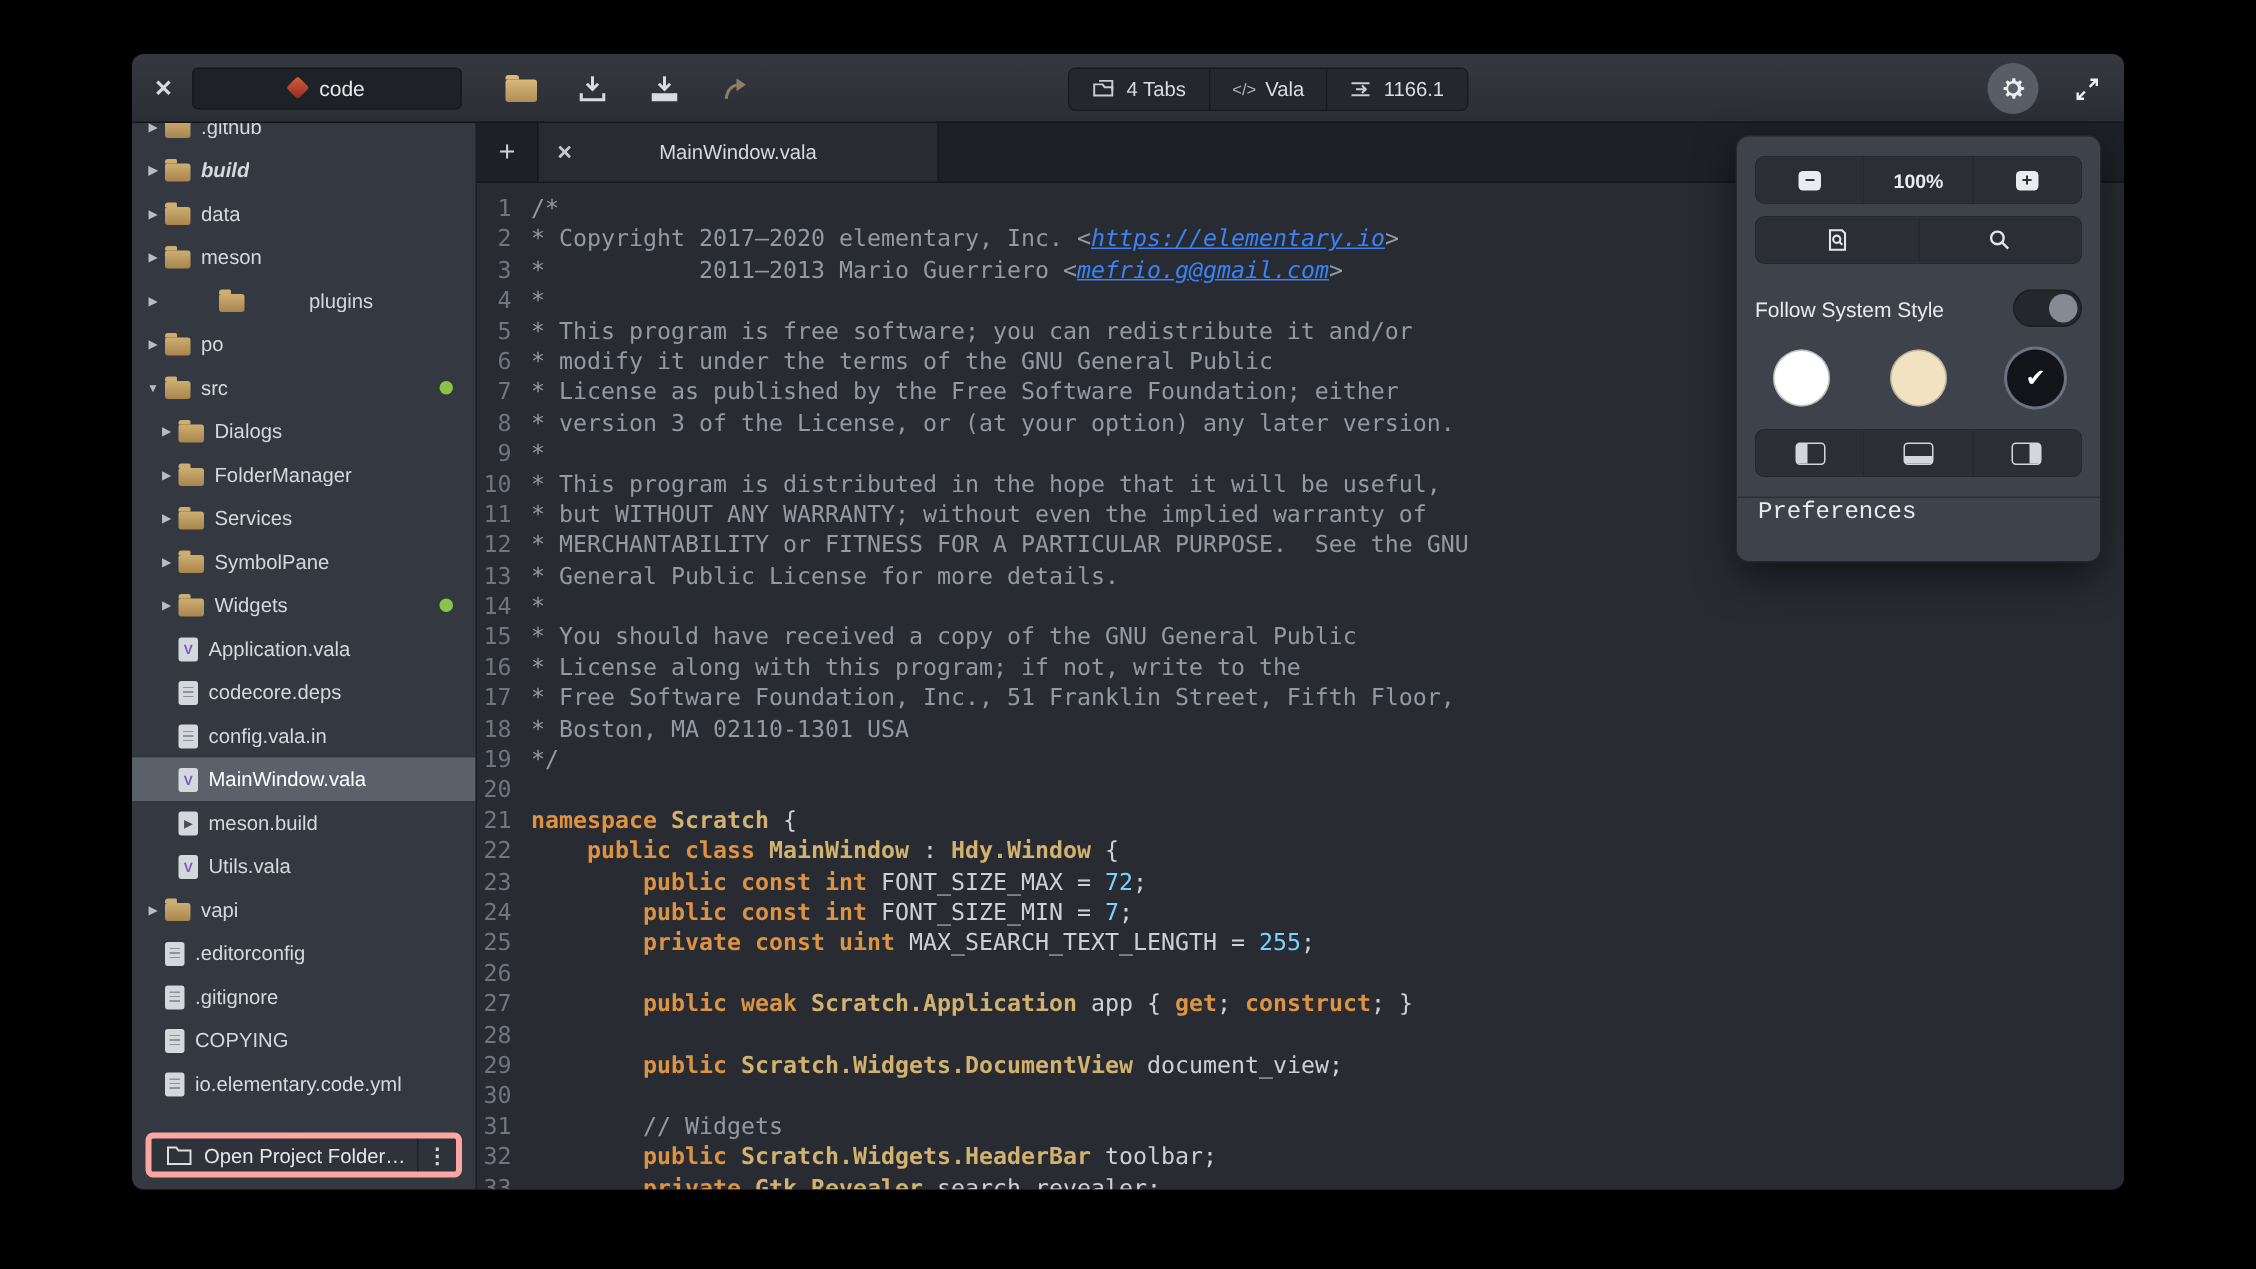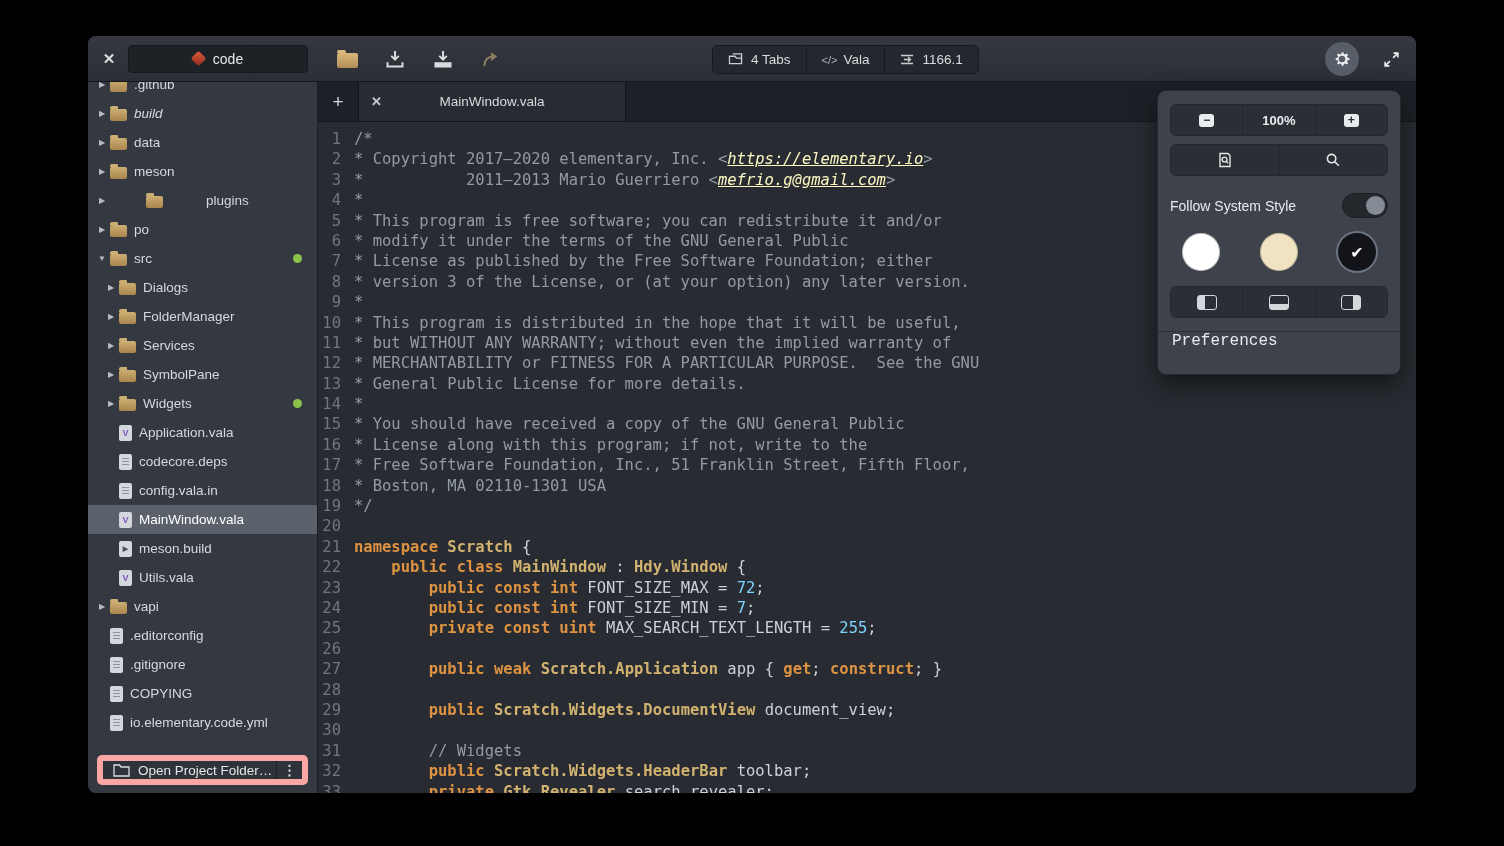--- a/index.html
+++ b/index.html
@@ -55,21 +55,21 @@
     display:flex; align-items:center; justify-content:center; font-size:9px; font-weight:bold; }
   .fi.vala { color:#7a57c1; }
   .fi.text::after { content:''; width:7px; height:8px;
     background:repeating-linear-gradient(to bottom,#8d939b 0 1px,transparent 1px 3px); }
   .fi.build::after { content:'▶'; color:#4a5059; font-size:7px; }
   .tlabel { white-space:nowrap; overflow:hidden; }
   .tlabel.italic { font-style:italic; }
   .dot { width:9px; height:9px; border-radius:50%; background:#8bc34a; margin-left:auto; margin-right:15px; flex:none; }
 
   .sidebar-footer { flex:0 0 46px; padding:8px 9px; }
-  .open-project-btn { height:30px; background:#2e3239; border:6px solid #fca5a5; border-radius:5px;
+  .open-project-btn { height:30px; background:#2e3239; border:4px solid #fca5a5; border-radius:5px;
     display:flex; align-items:center; color:#e4e6e9; font-size:13.5px; overflow:hidden; }
   .opb-icon { margin:0 8px 0 10px; display:flex; }
   .opb-label { flex:1; white-space:nowrap; }
   .opb-menu { width:26px; align-self:stretch; border-left:1px solid #1e2126; display:flex;
     align-items:center; justify-content:center; color:#d0d3d7; font-size:14px; font-weight:bold; }
 
   
   .editor { flex:1; min-width:0; display:flex; flex-direction:column; background:#282c32; position:relative; }
   .tabbar { flex:0 0 40px; background:#1d2026; display:flex; border-bottom:1px solid #15171b; }
   .newtab-btn { width:40px; display:flex; align-items:center; justify-content:center;
@@ -77,21 +77,21 @@
   .tab { width:268px; background:#282c32; display:flex; align-items:center; padding:0 12px;
     border-left:1px solid #15171b; border-right:1px solid #15171b; }
   .tab-close { color:#c8cbce; font-size:13px; width:18px; font-weight:bold; }
   .tab-title { flex:1; text-align:center; color:#d6d9dc; font-size:13.5px; padding-right:18px; }
   .code { flex:1; overflow:hidden; padding-top:7px;
     font-family:"DejaVu Sans Mono","Liberation Mono",monospace; font-size:15.5px; line-height:20.4px; }
   .code-line { display:flex; height:20.4px; }
   .ln { width:36px; min-width:36px; text-align:right; padding-right:13px; color:#6f7681; }
   .lc { white-space:pre; }
   .tok-c { color:#939aa4; }
-  .tok-l { color:#fef9c3; font-style:italic; text-decoration:underline; }
+  .tok-l { color:#3b82f6; font-style:italic; text-decoration:underline; }
   .tok-k { color:#de9343; font-weight:bold; }
   .tok-t { color:#d2b26f; font-weight:bold; }
   .tok-n { color:#7dd3fc; }
   .tok-d { color:#ccd1d8; }
 
   
   .popover { position:absolute; right:15px; top:54px; width:244px; background:#3e434b;
     border:1px solid #24272c; border-radius:9px; box-shadow:0 10px 26px rgba(0,0,0,.55);
     z-index:20; padding:13px 12px 0; color:#e8eaed; }
   .linked { display:flex; border:1px solid #24272c; border-radius:6px; overflow:hidden; }
@@ -199,21 +199,21 @@
 
   <div class="body">
 
     <div class="sidebar">
       <div class="tree">
           <div class="tree-row" style="padding-left: 6px;">
             <span class="expander right"></span>
             <span class="fi folder"></span>
             <span class="tlabel">.github</span>
           </div>
-          <div class="tree-row" style="padding-left: 6px;">
+          <div class="tree-row" style="padding-left: 6px; font-weight: bold;">
             <span class="expander right"></span>
             <span class="fi folder"></span>
             <span class="tlabel italic">build</span>
           </div>
           <div class="tree-row" style="padding-left: 6px;">
             <span class="expander right"></span>
             <span class="fi folder"></span>
             <span class="tlabel">data</span>
           </div>
           <div class="tree-row" style="padding-left: 6px;">

